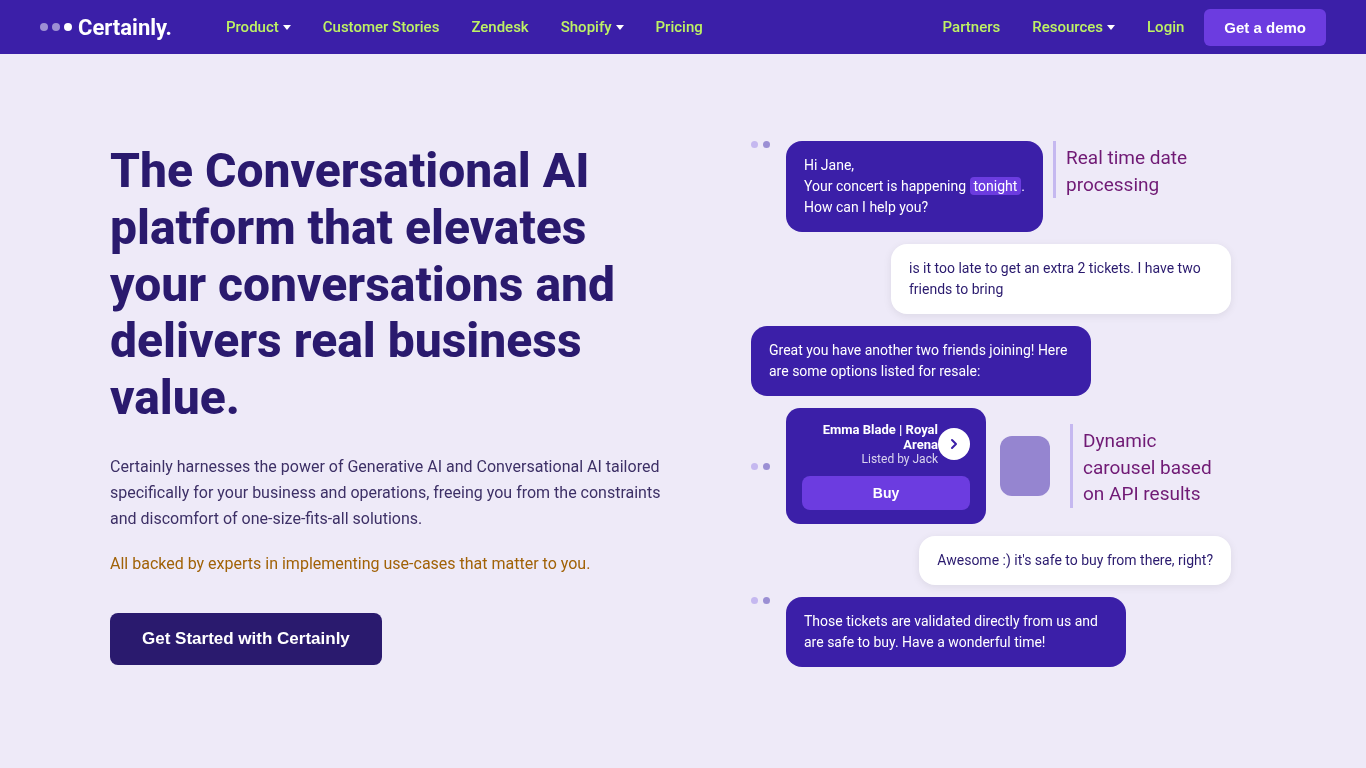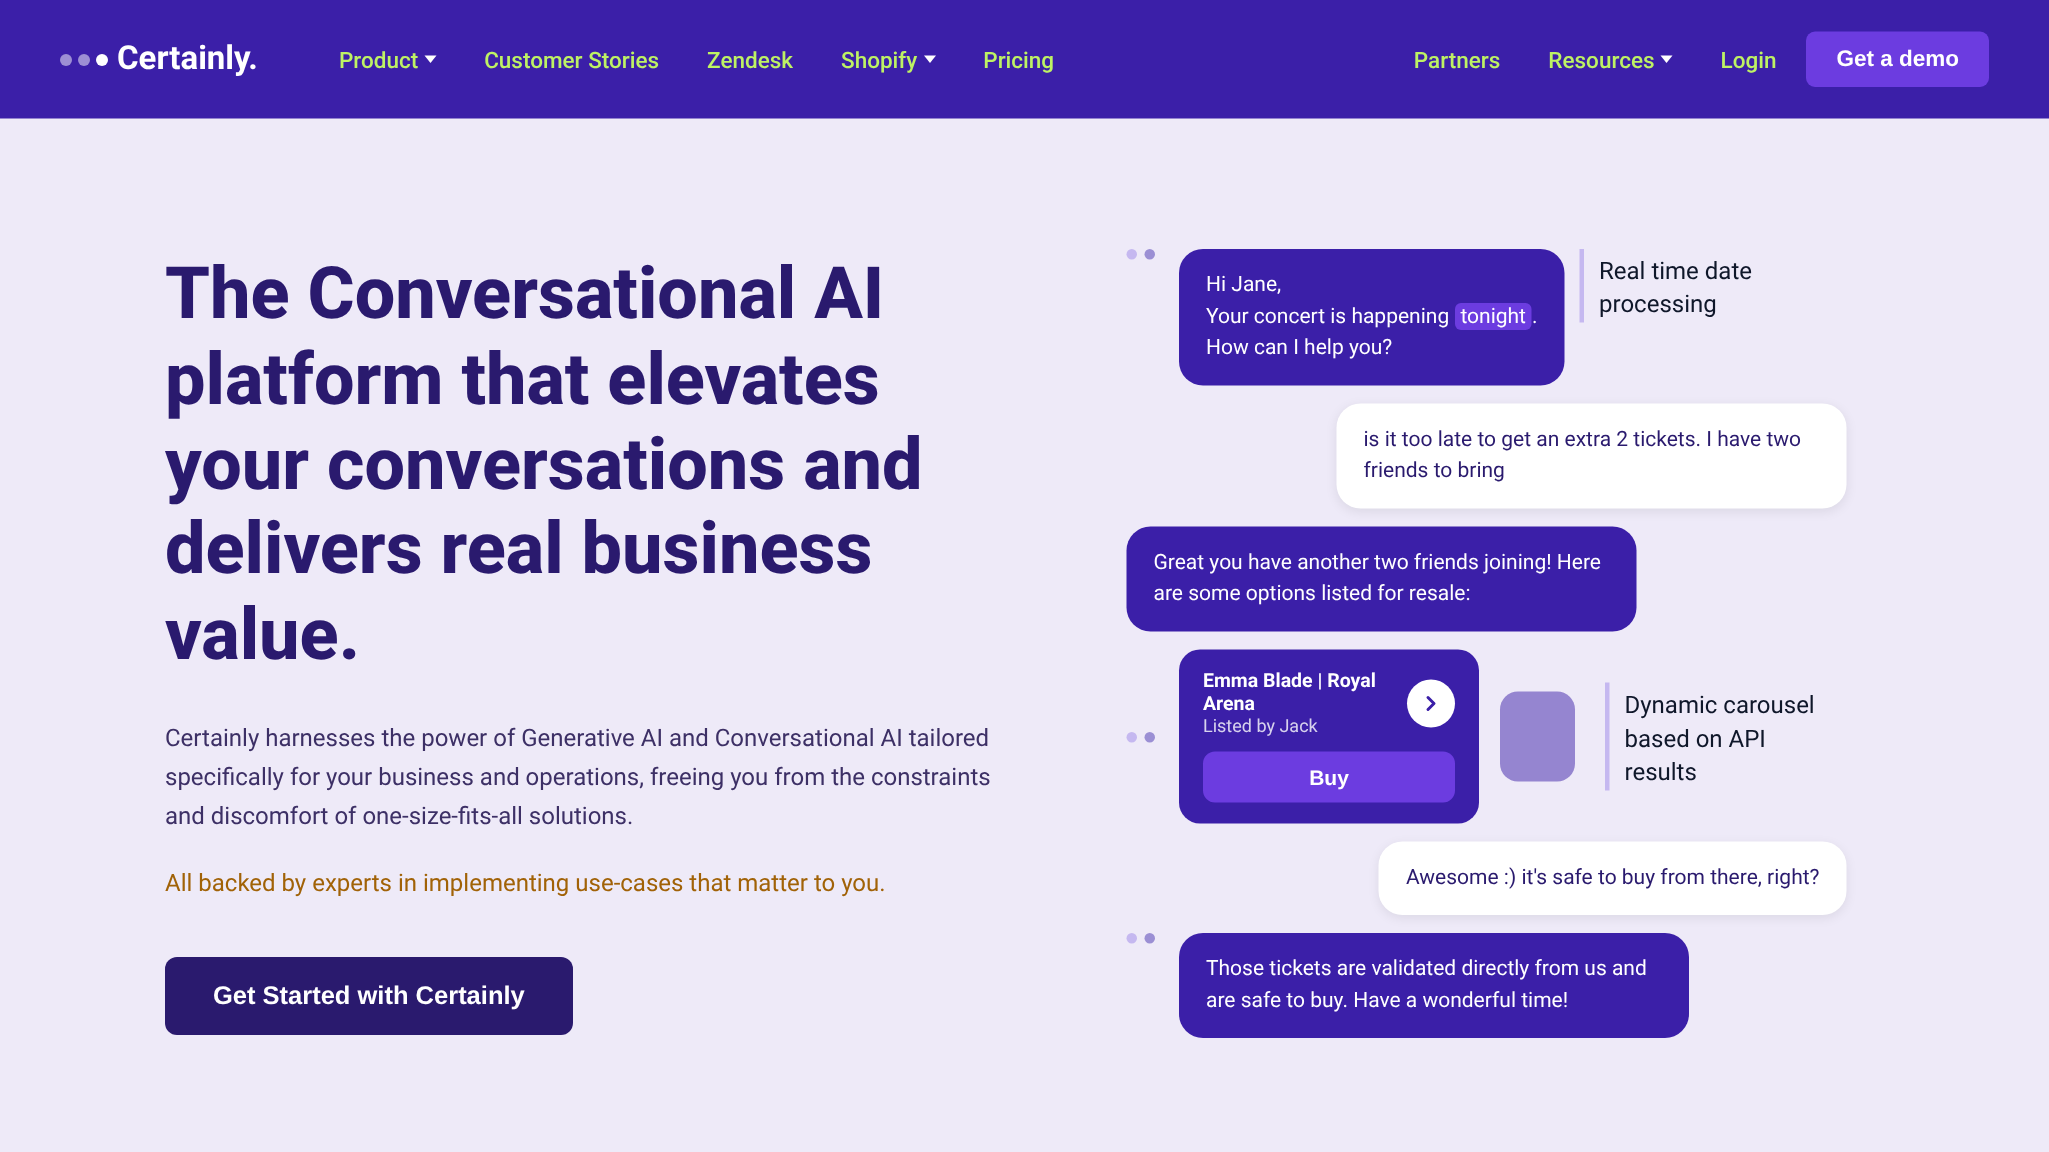--- a/index.html
+++ b/index.html
@@ -7,21 +7,21 @@
       font-family: -apple-system, BlinkMacSystemFont, 'Segoe UI', Roboto, sans-serif;
       background: #eeeaf8;
       width: 1366px;
       min-height: 768px;
       overflow-x: hidden;
     }
 
     
     .navbar {
       background: #3b1fa8;
-      height: 79px;
+      height: 54px;
       display: flex;
       align-items: center;
       padding: 0 40px;
       position: relative;
       z-index: 10;
     }
     .nav-logo {
       display: flex;
       align-items: center;
       gap: 6px;
@@ -172,22 +172,22 @@
       color: #2a1a6e;
       box-shadow: 0 2px 8px rgba(0,0,0,0.08);
     }
     .highlight-word {
       background: #6c3ce0;
       border-radius: 4px;
       padding: 1px 4px;
       color: white;
     }
     .annotation {
-      font-size: 16px;
-      color: #0f172a;
+      font-size: 19px;
+      color: #701a75;
       line-height: 1.4;
       max-width: 140px;
       padding-top: 4px;
     }
     .annotation-line {
       display: flex;
       align-items: flex-start;
       gap: 10px;
     }
     .annotation-bar {
@@ -219,20 +219,21 @@
       border-radius: 14px;
       padding: 14px 16px;
       width: 200px;
       font-size: 13px;
     }
     .carousel-card-header {
       display: flex;
       justify-content: space-between;
       align-items: center;
       margin-bottom: 10px;
+      text-align: right;
     }
     .arrow-btn {
       width: 32px;
       height: 32px;
       border-radius: 50%;
       background: white;
       display: flex;
       align-items: center;
       justify-content: center;
       cursor: pointer;

